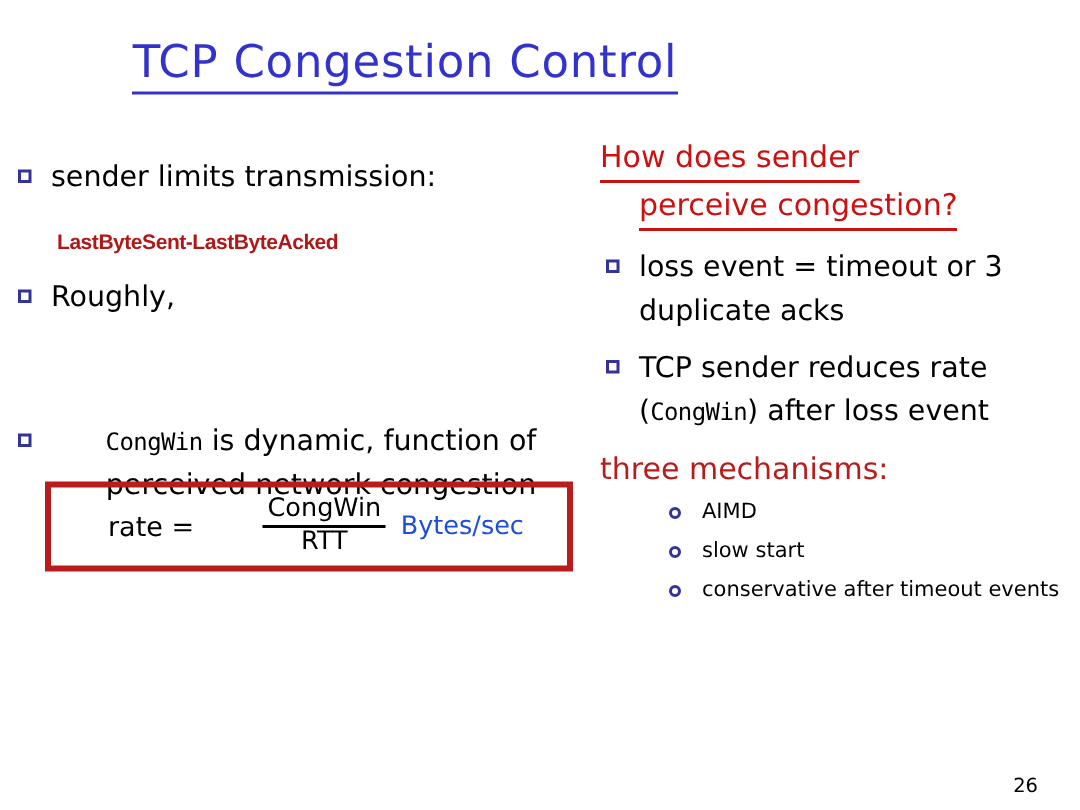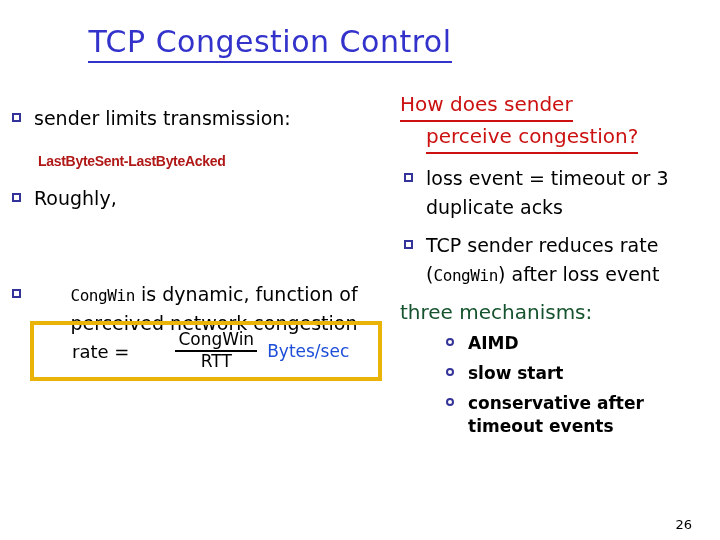--- a/index.html
+++ b/index.html
@@ -55,24 +55,23 @@
     background:#ffffff;
     box-sizing:border-box;
   }
   .b.tight{margin-bottom:18px;}
 
   .sub{
     position:relative;
     padding-left:26px;
     margin-left:42px;
     margin-bottom:7px;
-    font-size:17px;
+    font-size:14px;
     color:#000000;
     line-height:1.35;
-    font-weight:bold;
   }
   .sub::before{
     content:"";
     position:absolute;
     left:4px; top:6px;
     width:8px;height:8px;
     border:2px solid #333399;
     border-radius:50%;
     background:#ffffff;
     box-sizing:border-box;
@@ -88,21 +87,21 @@
     border-bottom:2px solid #cc1111;
     display:inline-block;
     padding-bottom:1px;
   }
   .rhead .l2{
     display:block;
     margin-left:26px;
     text-decoration:underline;
   }
   .rhead-single{
-    color:#14532d;
+    color:#b91c1c;
     font-size:20px;
     margin-top:10px;
     margin-bottom:8px;
   }
 
   
   .mono{
     font-family:Liberation Sans, sans-serif;
     font-weight:bold;
     font-size:14px;
@@ -124,21 +123,21 @@
     margin:8px 0 0 0;
     text-align:right;
     padding-right:44px;
   }
 
   
   .ratebox{
     position:absolute;
     left:30px; top:321px;
     width:352px; height:60px;
-    border:4px solid #eab308;
+    border:4px solid #b91c1c;
     box-sizing:border-box;
     background:transparent;
   }
   .rate-inner{
     position:absolute;
     left:0;top:0;width:100%;height:100%;
     display:flex;
     align-items:center;
   }
   .rate-lhs{

